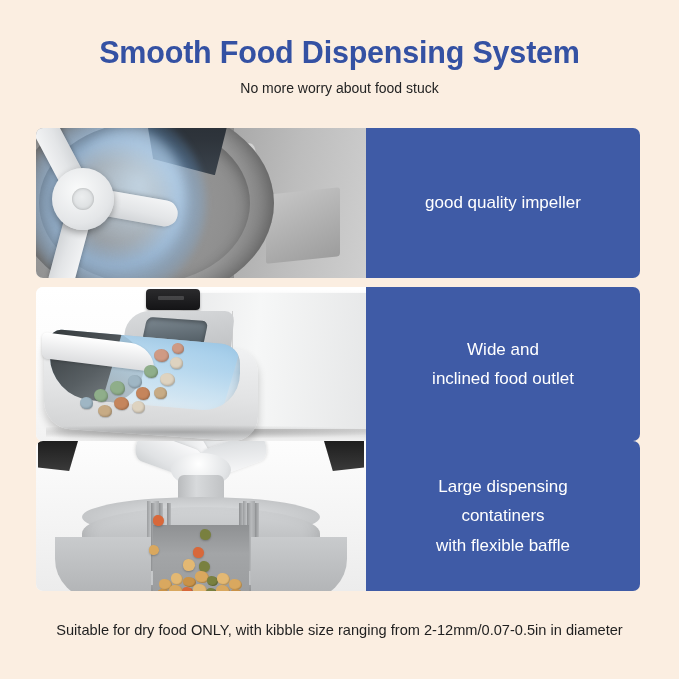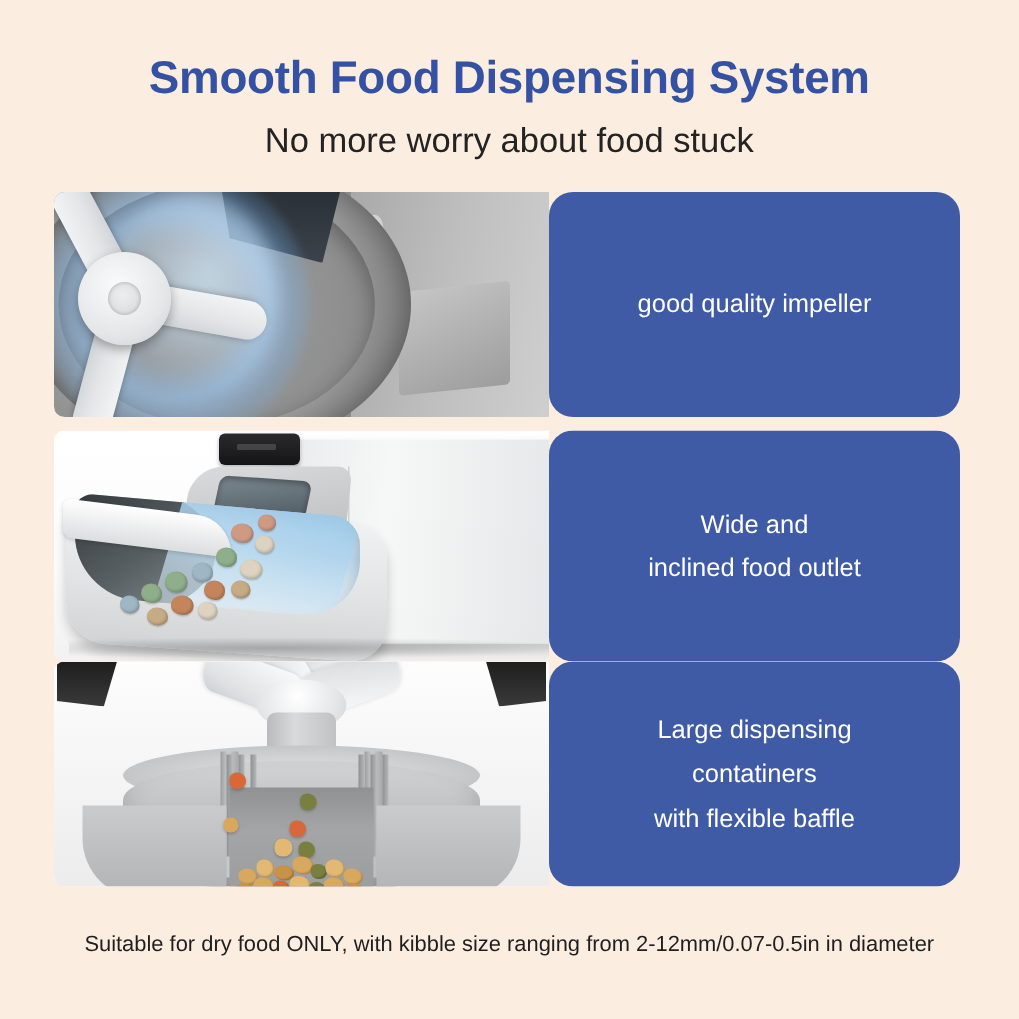--- a/index.html
+++ b/index.html
@@ -28,21 +28,21 @@
   }
   .title {
     font-size: 30.5px;
     font-weight: bold;
     color: #3451a3;
     letter-spacing: -0.2px;
     line-height: 1.1;
     margin: 0;
   }
   .subtitle {
-    font-size: 23px;
+    font-size: 14px;
     color: #232323;
     margin: 11px 0 0 0;
     line-height: 1.1;
   }
 
   
   .rows {
     position: absolute;
     left: 36px;
     top: 128px;
@@ -71,21 +71,20 @@
     background: #3f5ba6;
     display: flex;
     flex-direction: column;
     align-items: center;
     justify-content: center;
     color: #ffffff;
     font-size: 17px;
     line-height: 1.72;
     text-align: center;
     padding: 0 10px;
-    border-radius: 16px;
   }
   .caption .cap-line { display: block; white-space: nowrap; }
 
   
   .imp-bg {
     position: absolute;
     inset: 0;
     background:
       radial-gradient(ellipse 62% 120% at 24% 50%, #8e8e8e 0%, #9a9a9a 40%, #8a8a8a 70%, #7e7e7e 100%);
   }

